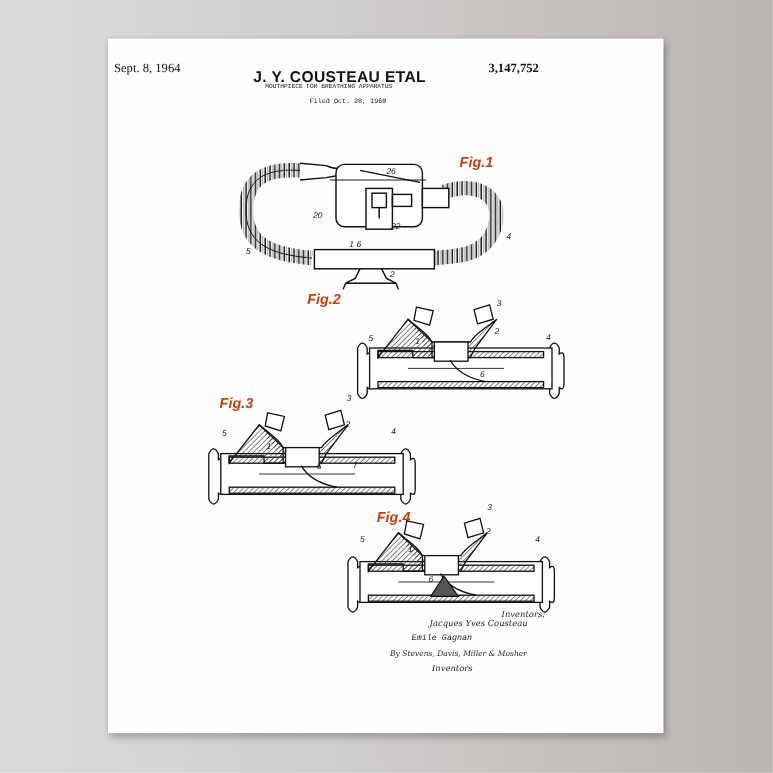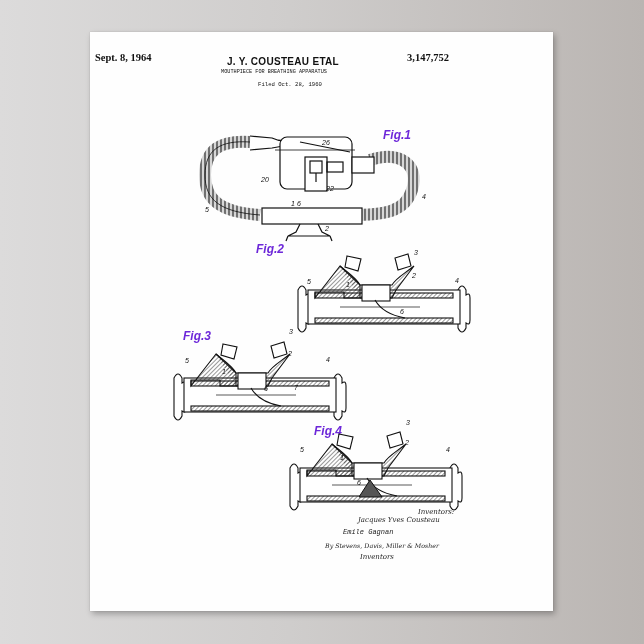--- a/index.html
+++ b/index.html
@@ -7,26 +7,26 @@
     width:644px; height:644px; overflow:hidden; position:relative;
     background: linear-gradient(90deg, #dcdbdb 0%, #cfcdcc 45%, #bab5b2 100%);
     font-family: "Liberation Sans", sans-serif;
   }
   .poster {
     position:absolute; left:90px; top:32px; width:463px; height:579px;
     background:#fefefe;
     box-shadow: 2px 3px 6px rgba(0,0,0,0.28), 0 0 1px rgba(0,0,0,0.2);
   }
   .hdr { position:absolute; color:#111; }
-  .date { left:95px; top:52px; font-family:"Liberation Serif", serif; font-weight:bold; font-size:10.5px; }
-  .inventor { left:283px; top:56px; transform:translateX(-50%); font-size:10px; font-weight:bold; letter-spacing:0.3px; white-space:nowrap; }
+  .date { left:95px; top:52px; font-family:"Liberation Serif", serif; font-weight:normal; font-size:10.5px; }
+  .inventor { left:283px; top:56px; transform:translateX(-50%); font-size:13px; font-weight:bold; letter-spacing:0.3px; white-space:nowrap; }
   .number { left:407px; top:52px; font-family:"Liberation Serif", serif; font-weight:bold; font-size:10.5px; }
   .subtitle { left:274px; top:69px; transform:translateX(-50%); font-family:"Liberation Mono", monospace; font-size:5.2px; white-space:nowrap; }
   .filed { left:290px; top:81px; transform:translateX(-50%); font-family:"Liberation Mono", monospace; font-size:5.6px; white-space:nowrap; }
-  .figlabel { position:absolute; font-style:italic; font-weight:bold; font-size:12px; color:#6d28d9; }
+  .figlabel { position:absolute; font-style:italic; font-weight:bold; font-size:12px; color:#c2410c; }
   svg { position:absolute; left:0; top:0; }
   .sig { position:absolute; font-family:"DejaVu Serif", serif; font-style:italic; font-size:7px; color:#222; white-space:nowrap; }
 </style>
 </head>
 <body>
 
 <div class="poster"></div>
 
 <div class="hdr date">Sept. 8, 1964</div>
 <div class="hdr inventor">J. Y. COUSTEAU ETAL</div>

